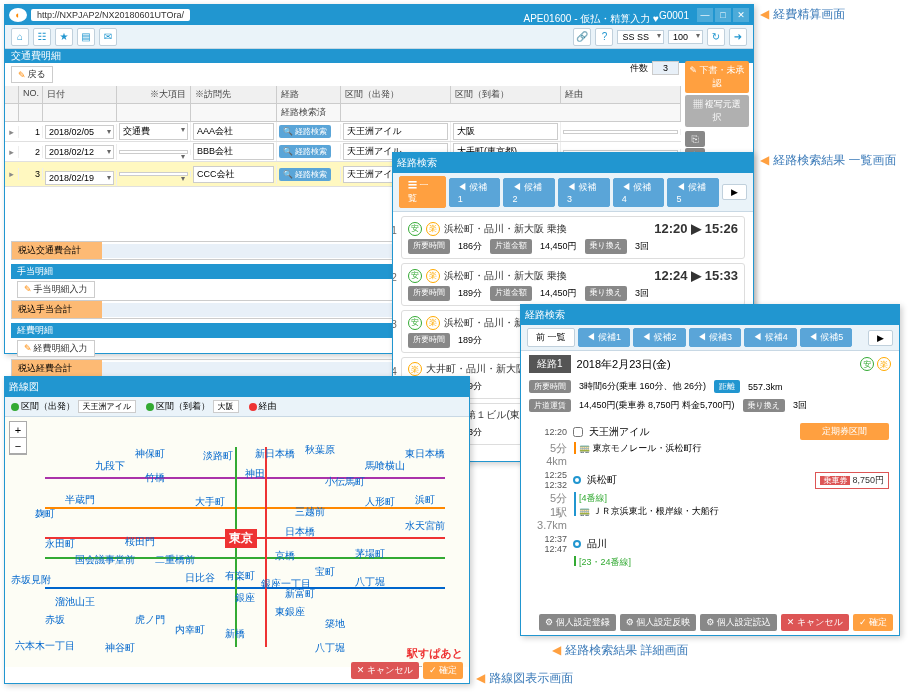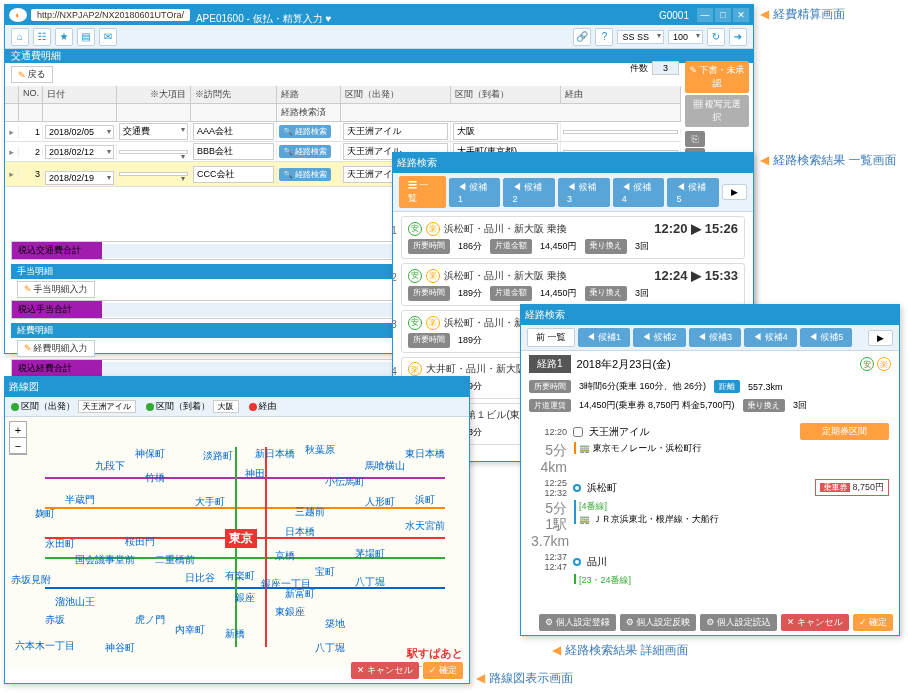--- a/index.html
+++ b/index.html
@@ -1,21 +1,21 @@
 <!DOCTYPE html>
 <html><head>
 <meta charset="utf-8">
 <style>
 * { box-sizing: border-box; margin: 0; padding: 0; font-family: "Meiryo", sans-serif; }
 body { background: #fff; width: 908px; height: 693px; position: relative; overflow: hidden; font-size: 10px; }
 
 .window { position: absolute; background: #fff; border: 1px solid #2196d0; box-shadow: 2px 2px 6px rgba(0,0,0,.2); }
 .titlebar { background: #2196d0; color: #fff; height: 20px; display: flex; align-items: center; padding: 0 4px; font-size: 10px; }
 .titlebar .url { flex: 0 0 auto; background: #fff; color: #333; padding: 1px 6px; border-radius: 2px; margin-right: 6px; font-size: 9px; }
-.titlebar .center { flex: 1; text-align: left; margin-top: 8px; }
+.titlebar .center { flex: 1; text-align: right; margin-top: 8px; }
 .titlebar .right { display: flex; gap: 2px; align-items: center; }
 .win-btn { width: 16px; height: 14px; background: rgba(255,255,255,.2); display: inline-flex; align-items: center; justify-content: center; cursor: pointer; font-size: 9px; }
 .toolbar { background: #eaf3f9; height: 24px; display: flex; align-items: center; padding: 0 6px; gap: 4px; border-bottom: 1px solid #c8d8e4; }
 .toolbar .icon-btn { width: 18px; height: 18px; background: #fff; border: 1px solid #c0d0dc; border-radius: 2px; cursor: pointer; display: inline-flex; align-items: center; justify-content: center; font-size: 10px; color: #2196d0; }
 .toolbar .spacer { flex: 1; }
 .toolbar .select { background: #fff; border: 1px solid #c0d0dc; padding: 1px 14px 1px 4px; font-size: 9px; position: relative; }
 .toolbar .select::after { content: "▾"; position: absolute; right: 2px; top: 0; font-size: 8px; color: #666; }
 
 .section-header { background: #2196d0; color: #fff; padding: 0 6px; font-size: 10px; display: flex; align-items: center; }
 .back-btn { background: #fff; color: #333; border: 1px solid #ccc; padding: 1px 6px; font-size: 9px; cursor: pointer; display: inline-flex; align-items: center; gap: 2px; }
@@ -35,21 +35,21 @@
 
 .side-panel { position: absolute; right: 4px; top: 56px; width: 64px; display: flex; flex-direction: column; gap: 2px; }
 .side-btn { background: #ffa040; color: #fff; padding: 3px 4px; font-size: 9px; border-radius: 2px; cursor: pointer; text-align: center; }
 .side-btn.gray { background: #b0b0b0; }
 .side-btn.blue { background: #5aa5d8; }
 .side-icon-stack { display: flex; flex-direction: column; gap: 1px; }
 .side-icon { background: #888; color: #fff; width: 20px; height: 16px; border-radius: 2px; display: inline-flex; align-items: center; justify-content: center; font-size: 9px; cursor: pointer; }
 
 .totals { padding: 4px 6px; }
 .total-row { display: flex; align-items: center; border: 1px solid #ccc; margin-bottom: 2px; }
-.total-row .label { background: #a21caf; padding: 2px 6px; font-size: 9px; width: 90px; }
+.total-row .label { background: #fdba74; padding: 2px 6px; font-size: 9px; width: 90px; }
 .total-row .value { padding: 2px 6px; font-size: 9px; text-align: right; flex: 1; background: #e8f0f8; }
 .total-row .label2 { background: #f0f0f0; padding: 2px 6px; font-size: 9px; width: 60px; }
 .total-row .value2 { padding: 2px 6px; font-size: 9px; width: 80px; }
 
 .subsection { background: #2196d0; color: #fff; padding: 1px 6px; font-size: 9px; margin-top: 4px; }
 .sub-btn { background: #fff; color: #333; border: 1px solid #ccc; padding: 1px 6px; font-size: 9px; margin: 2px 6px; display: inline-block; cursor: pointer; }
 .sub-btn::before { content: "✎"; color: #f80; margin-right: 2px; }
 
 
 .tab-bar { background: #eaf3f9; padding: 3px 6px; display: flex; gap: 3px; align-items: center; border-bottom: 1px solid #c8d8e4; }
@@ -79,21 +79,21 @@
 .detail-head .route-no { background: #555; color: #fff; padding: 2px 8px; font-size: 10px; }
 .detail-head .date { font-size: 11px; }
 .detail-stats { padding: 2px 8px; display: flex; gap: 4px; flex-wrap: wrap; align-items: center; }
 .chip.blue { background: #2196d0; }
 .timeline { padding: 6px 10px; }
 .tl-row { display: flex; align-items: center; gap: 6px; font-size: 10px; padding: 2px 0; }
 .tl-time { width: 36px; text-align: right; color: #555; font-size: 9px; }
 .tl-dot { width: 8px; height: 8px; border: 2px solid #2196d0; border-radius: 50%; background: #fff; }
 .tl-line { width: 2px; background: #2196d0; height: 12px; margin-left: 3px; }
 .tl-seg { display: flex; align-items: flex-start; }
-.tl-segcol { width: 36px; text-align: right; color: #888; font-size: 14px; line-height: 1.2; }
+.tl-segcol { width: 36px; text-align: right; color: #888; font-size: 11px; line-height: 1.2; }
 .tl-seglinewrap { width: 12px; display: flex; flex-direction: column; align-items: center; }
 .fare-box { margin-left: auto; border: 1px solid #d55; padding: 1px 4px; font-size: 9px; color: #333; }
 .fare-box .fl { background: #d55; color: #fff; padding: 0 3px; margin-right: 2px; font-size: 8px; }
 .orange-btn { background: #ffa040; color: #fff; padding: 2px 22px; font-size: 9px; border-radius: 2px; cursor: pointer; margin-left: auto; }
 
 
 .map-area { position: relative; background: #fdfdf5; height: 250px; overflow: hidden; }
 .map-legend { background: #eaf3f9; padding: 3px 6px; display: flex; gap: 10px; align-items: center; font-size: 9px; border-bottom: 1px solid #c8d8e4; }
 .leg-dot { width: 8px; height: 8px; border-radius: 50%; display: inline-block; margin-right: 2px; vertical-align: middle; }
 .leg-chip { background: #fff; border: 1px solid #ccc; padding: 1px 4px; font-size: 8px; }

